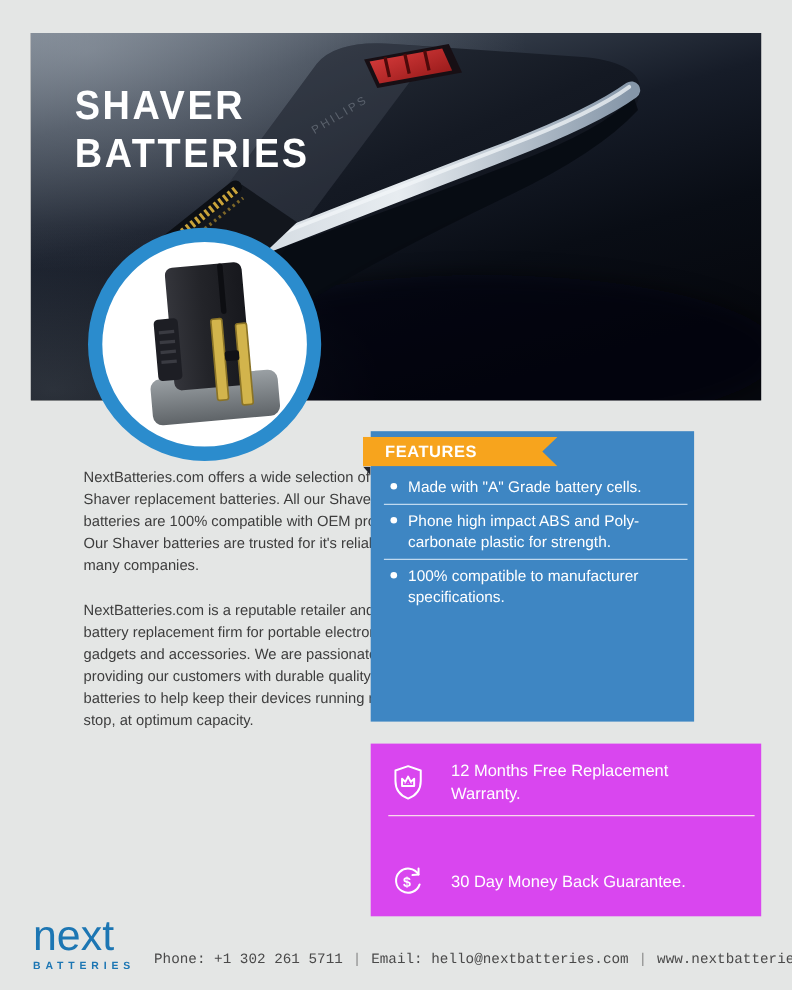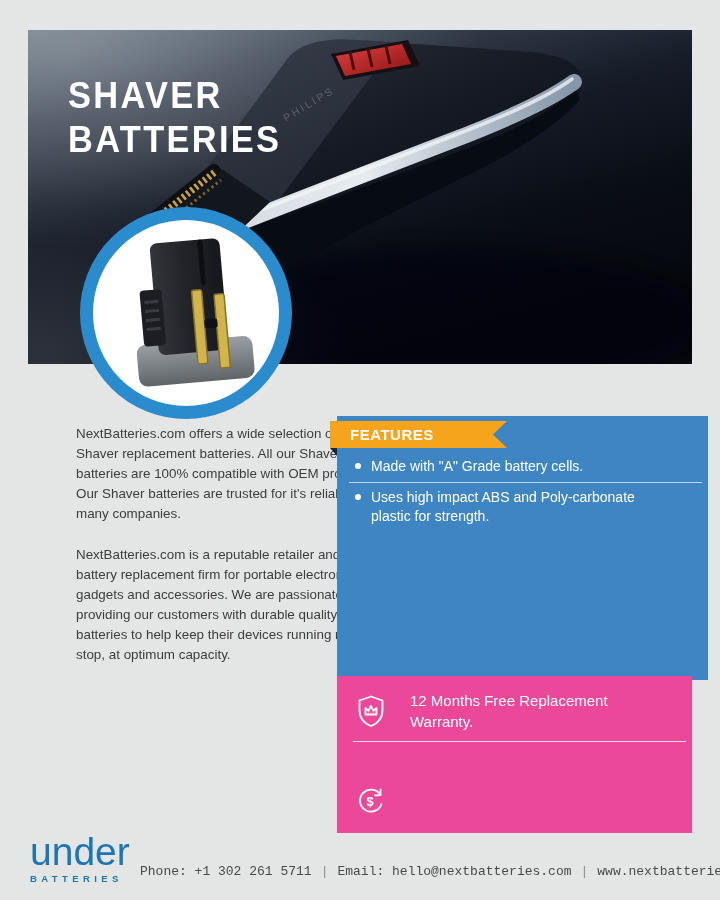--- a/index.html
+++ b/index.html
@@ -23,21 +23,21 @@
   .badge{
     position:absolute;left:80px;top:207px;width:186px;height:186px;
     background:#ffffff;border:13px solid #2b8ccd;border-radius:50%;
     z-index:5;display:flex;align-items:center;justify-content:center;overflow:hidden;
   }
   
   .intro{position:absolute;left:28px;top:424px;width:305px;margin-left:48px;}
   .intro p{margin:0 0 21px 0;font-size:13.4px;line-height:20px;color:#3d3d3d;}
   
   .features-panel{
-    position:absolute;left:337px;top:416px;width:371px;height:264px;
+    position:absolute;left:337px;top:392px;width:294px;height:264px;
     background:#3e86c3;box-sizing:border-box;padding-top:36px;
   }
   .ribbon{
     position:absolute;left:-7px;top:5px;width:177px;height:27px;
     background:#f7a41d;color:#fff;font-size:15px;font-weight:700;
     line-height:27px;padding-left:20px;box-sizing:border-box;letter-spacing:.5px;
     clip-path:polygon(0 0,100% 0,calc(100% - 14px) 50%,100% 100%,0 100%);
   }
   .ribbon-fold{
     position:absolute;left:-7px;top:32px;width:7px;height:8px;background:#20242e;
@@ -49,21 +49,21 @@
     font-size:14px;line-height:19px;border-bottom:1px solid rgba(225,238,250,.8);
   }
   .features-list li:last-child{border-bottom:none;}
   .features-list li::before{
     content:"";position:absolute;left:6px;top:11px;width:6px;height:6px;
     border-radius:50%;background:#ffffff;
   }
   
   .guarantee-panel{
     position:absolute;left:337px;top:676px;width:355px;height:157px;
-    background:#ec4899;box-sizing:border-box;padding:5px 0;
+    background:#d946ef;box-sizing:border-box;padding:5px 0;
     display:flex;flex-direction:column;justify-content:space-between;
   }
   .g-row{
     display:flex;align-items:center;gap:21px;
     margin:0 6px 0 16px;padding:9px 0;
     border-bottom:1px solid rgba(255,246,235,.85);
   }
   .g-row:last-child{border-bottom:none;}
   .g-icon{flex:0 0 36px;width:36px;height:36px;}
   .g-text{color:#ffffff;font-size:15px;line-height:21px;max-width:245px;}
@@ -181,21 +181,22 @@
     <p>NextBatteries.com is a reputable retailer and battery replacement firm for portable electronic gadgets and accessories. We are passionate about providing our customers with durable quality batteries to help keep their devices running non-stop, at optimum capacity.</p>
   </div>
 
   <div class="features-panel">
     <div class="ribbon">
       <span>FEATURES</span>
     </div>
     <div class="ribbon-fold"></div>
     <ul class="features-list">
       <li>Made with "A" Grade battery cells.</li>
-      <li>Uses high impact ABS and Poly-carbonate plastic for strength.</li>
+      <li>Phone high impact ABS and Poly-carbonate plastic for strength.</li>
+      <li>100% compatible to manufacturer specifications.</li>
     </ul>
   </div>
 
   <div class="guarantee-panel">
 
     <div class="g-row">
       <svg class="g-icon" viewBox="0 0 36 36" fill="none" stroke="#ffffff" stroke-width="1.8" stroke-linecap="round" stroke-linejoin="round" xmlns="http://www.w3.org/2000/svg" aria-hidden="true">
         <path d="M18 3.5 L29.5 7.5 V17 C29.5 25.5 24.5 30.5 18 33 C11.5 30.5 6.5 25.5 6.5 17 V7.5 Z"></path>
         <path d="M12.5 21.5 V15 L15.5 17.8 L18 13 L20.5 17.8 L23.5 15 V21.5 Z"></path>
         <circle cx="15.2" cy="19" r="0.5" fill="#ffffff" stroke="none"></circle>
@@ -205,25 +206,26 @@
       <div class="g-text">12 Months Free Replacement Warranty.</div>
     </div>
 
 
     <div class="g-row">
       <svg class="g-icon" viewBox="0 0 36 36" fill="none" stroke="#ffffff" stroke-width="1.8" stroke-linecap="round" stroke-linejoin="round" xmlns="http://www.w3.org/2000/svg" aria-hidden="true">
         <path d="M28.5 21 A11 11 0 1 1 27.5 12"></path>
         <path d="M27.5 6.5 L27.5 12 L22 12.5"></path>
         <text x="17" y="23" font-size="13" font-weight="bold" fill="#ffffff" stroke="none" text-anchor="middle" font-family="Liberation Sans, sans-serif">$</text>
       </svg>
+      <div class="g-text">30 Day Money Back Guarantee.</div>
     </div>
 
   </div>
 
   <div class="footer-logo">
-    <div class="l1">under</div>
+    <div class="l1">next</div>
     <div class="l2">BATTERIES</div>
   </div>
   <div class="footer-contact">
     <span>Phone: +1 302 261 5711</span><span class="sep">|</span><span>Email: hello@nextbatteries.com</span><span class="sep">|</span><span>www.nextbatteries.com</span>
   </div>
 
 </div>
 
 </body></html>

